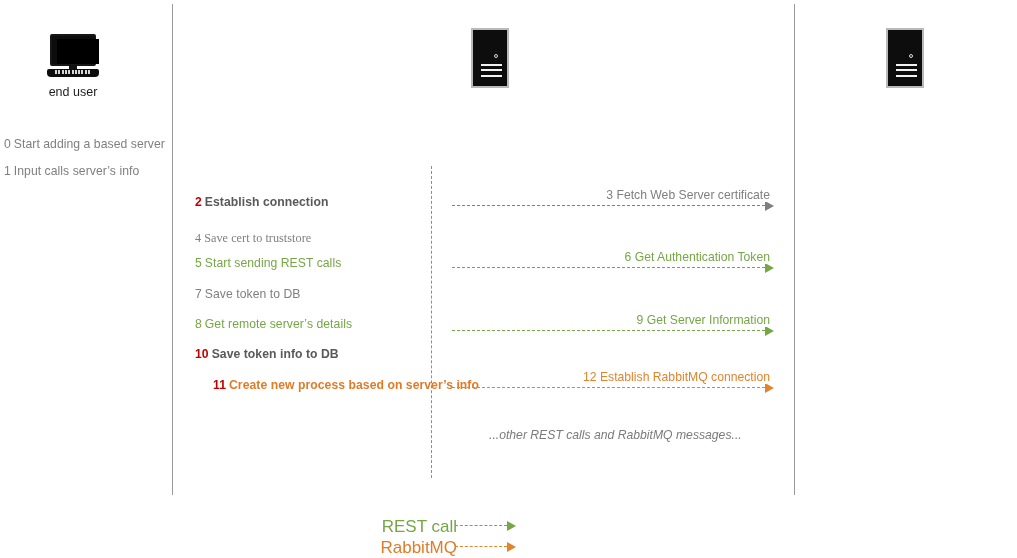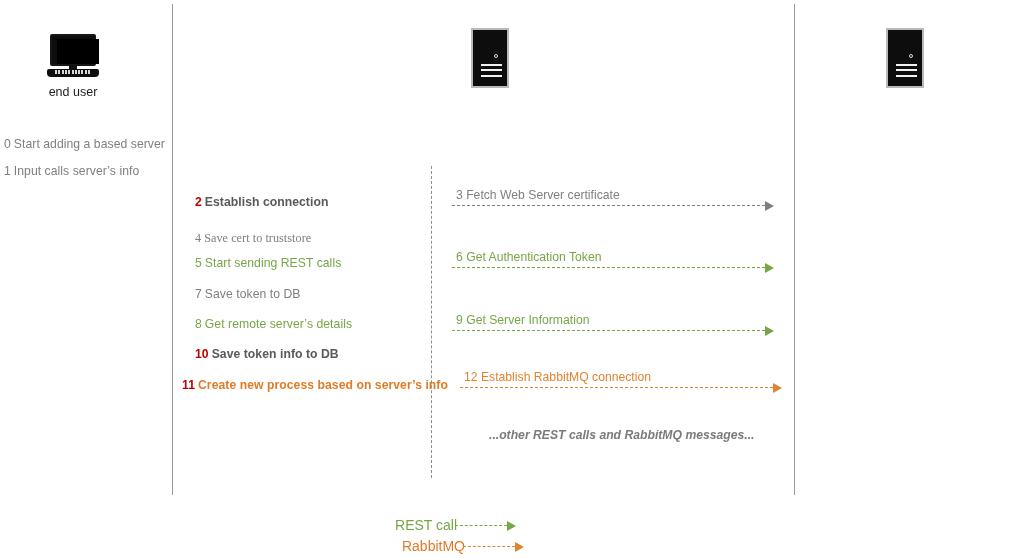--- a/index.html
+++ b/index.html
@@ -153,44 +153,44 @@
     top: -4.5px;
     width: 0; height: 0;
     border-top: 5px solid transparent;
     border-bottom: 5px solid transparent;
     border-left: 9px solid currentColor;
   }
   .msg .label {
     position: absolute;
     top: -17px;
     width: 100%;
-    text-align: left;
+    text-align: right;
     font-size: 12.2px;
     white-space: nowrap;
     color: inherit;
   }
   .msg .label .lbl-bg {
     background: #ffffff;
     padding: 0 4px;
   }
   .m-gray   { color: #7f7f7f; }
   .m-green  { color: #76a646; }
-  .m-orange { color: #e0842f; margin-left: 8px; }
+  .m-orange { color: #e0842f; }
 
   
   .legend { position: absolute; }
   .legend-row {
     position: absolute;
     height: 16px;
   }
   .legend-row .lg-text {
     position: absolute;
     right: 62px;
     top: 0;
-    font-size: 14px;
+    font-size: 17px;
     white-space: nowrap;
     text-align: right;
   }
   .legend-row .lg-line {
     position: absolute;
     left: 0; top: 8px;
     width: 52px; height: 0;
     border-top: 1.8px dashed currentColor;
   }
   .legend-row .lg-head {
@@ -253,21 +253,21 @@
 </div>
 <div class="step" style="left:195px; top:287px;">
   <span class="num c-gray">7</span><span class="c-gray">Save token to DB</span>
 </div>
 <div class="step" style="left:195px; top:317px;">
   <span class="num c-green">8</span><span class="c-green">Get remote server’s details</span>
 </div>
 <div class="step" style="left:195px; top:347px;">
   <span class="num c-red bold">10</span><span class="c-dgray bold">Save token info to DB</span>
 </div>
-<div class="step" style="left:182px; top:378px;">
+<div class="step" style="left:213px; top:378px;">
   <span class="num c-red bold">11</span><span class="c-orange bold">Create new process based on server’s info</span>
 </div>
 
 <div class="msg m-gray" style="left:452px; top:205px; width:322px;">
   <div class="line" style="width:313px;"></div>
   <div class="head" style="left:313px;"></div>
   <div class="label"><span class="lbl-bg"><span>3</span> <span>Fetch Web Server certificate</span></span></div>
 </div>
 
 <div class="msg m-green" style="left:452px; top:267px; width:322px;">
@@ -281,21 +281,21 @@
   <div class="head" style="left:313px;"></div>
   <div class="label"><span class="lbl-bg"><span>9</span> <span>Get Server Information</span></span></div>
 </div>
 
 <div class="msg m-orange" style="left:452px; top:387px; width:322px;">
   <div class="line" style="width:313px;"></div>
   <div class="head" style="left:313px;"></div>
   <div class="label"><span class="lbl-bg"><span>12</span> <span>Establish RabbitMQ connection</span></span></div>
 </div>
 
-<div class="note-italic" style="left:489px; top:428px;font-weight:bold;">...other REST calls and RabbitMQ messages...</div>
+<div class="note-italic" style="left:489px; top:428px;">...other REST calls and RabbitMQ messages...</div>
 
 <div class="legend">
   <div class="legend-row m-green" style="left:455px; top:517px; width:64px;">
     <div class="lg-text c-green">REST call</div>
     <div class="lg-line"></div>
     <div class="lg-head"></div>
   </div>
   <div class="legend-row m-orange" style="left:455px; top:538px; width:64px;">
     <div class="lg-text c-orange">RabbitMQ</div>
     <div class="lg-line"></div>

